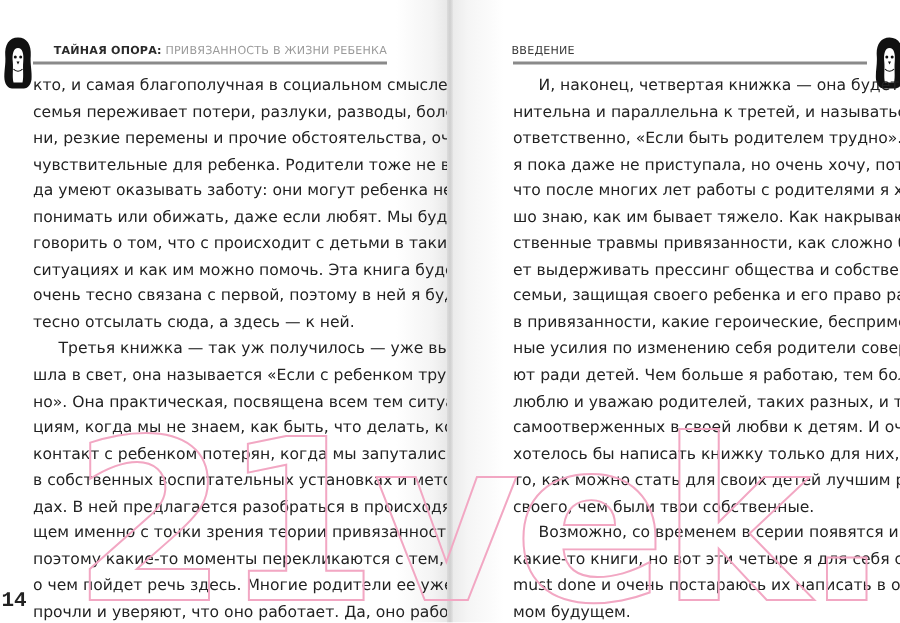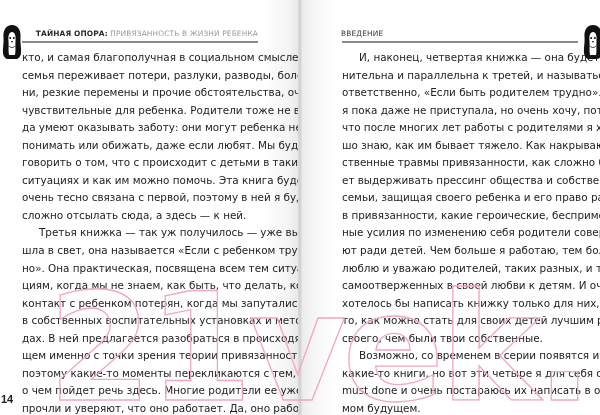--- a/index.html
+++ b/index.html
@@ -98,22 +98,22 @@
     }
     .line.last {
       text-align-last: left;
     }
     .line.indent { text-indent: 17px; }
 
     .page-number {
       position: absolute;
       left: 1px;
       top: 393px;
-      font-family: Liberation Sans, sans-serif;
-      font-size: 11px;
+      font-family: Liberation Mono, monospace;
+      font-size: 14px;
       font-weight: bold;
       color: #222222;
     }
 
     .watermark {
       position: absolute;
       left: 0;
       top: 0;
       width: 600px;
       height: 415px;
@@ -144,21 +144,21 @@
     <div class="body-text">
       <span class="line">кто, и самая благополучная в социальном смысле</span>
       <span class="line">семья переживает потери, разлуки, разводы, болез-</span>
       <span class="line">ни, резкие перемены и прочие обстоятельства, очень</span>
       <span class="line">чувствительные для ребенка. Родители тоже не всег-</span>
       <span class="line">да умеют оказывать заботу: они могут ребенка не</span>
       <span class="line">понимать или обижать, даже если любят. Мы будем</span>
       <span class="line">говорить о том, что с происходит с детьми в таких</span>
       <span class="line">ситуациях и как им можно помочь. Эта книга будет</span>
       <span class="line">очень тесно связана с первой, поэтому в ней я буду</span>
-      <span class="line last">сложно отсылать сюда, а здесь — к ней.</span>
+      <span class="line last">тесно отсылать сюда, а здесь — к ней.</span>
 
       <span class="line indent">Третья книжка — так уж получилось — уже вы-</span>
       <span class="line">шла в свет, она называется «Если с ребенком труд-</span>
       <span class="line">но». Она практическая, посвящена всем тем ситуа-</span>
       <span class="line">циям, когда мы не знаем, как быть, что делать, когда</span>
       <span class="line">контакт с ребенком потерян, когда мы запутались</span>
       <span class="line">в собственных воспитательных установках и мето-</span>
       <span class="line">дах. В ней предлагается разобраться в происходя-</span>
       <span class="line">щем именно с точки зрения теории привязанности,</span>
       <span class="line">поэтому какие-то моменты перекликаются с тем,</span>

